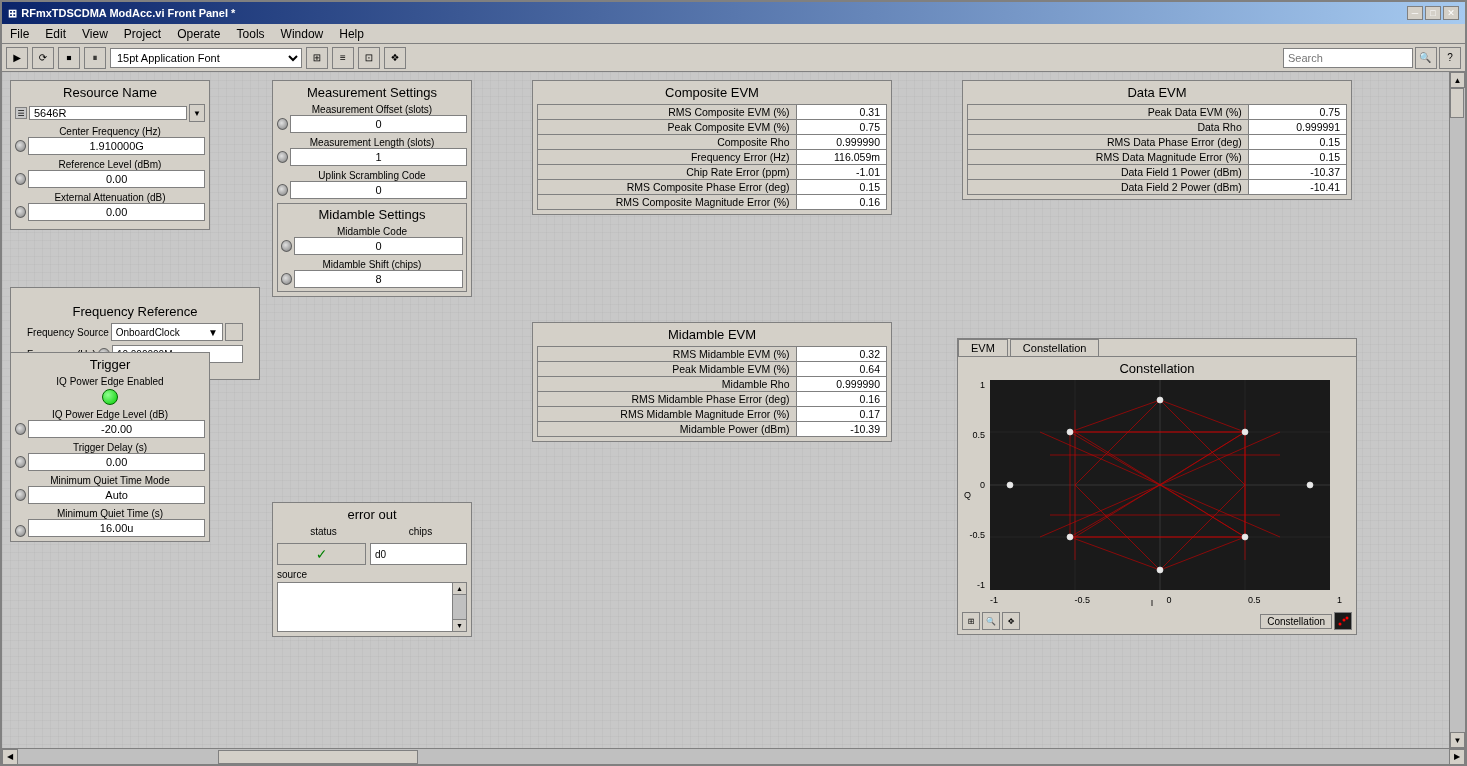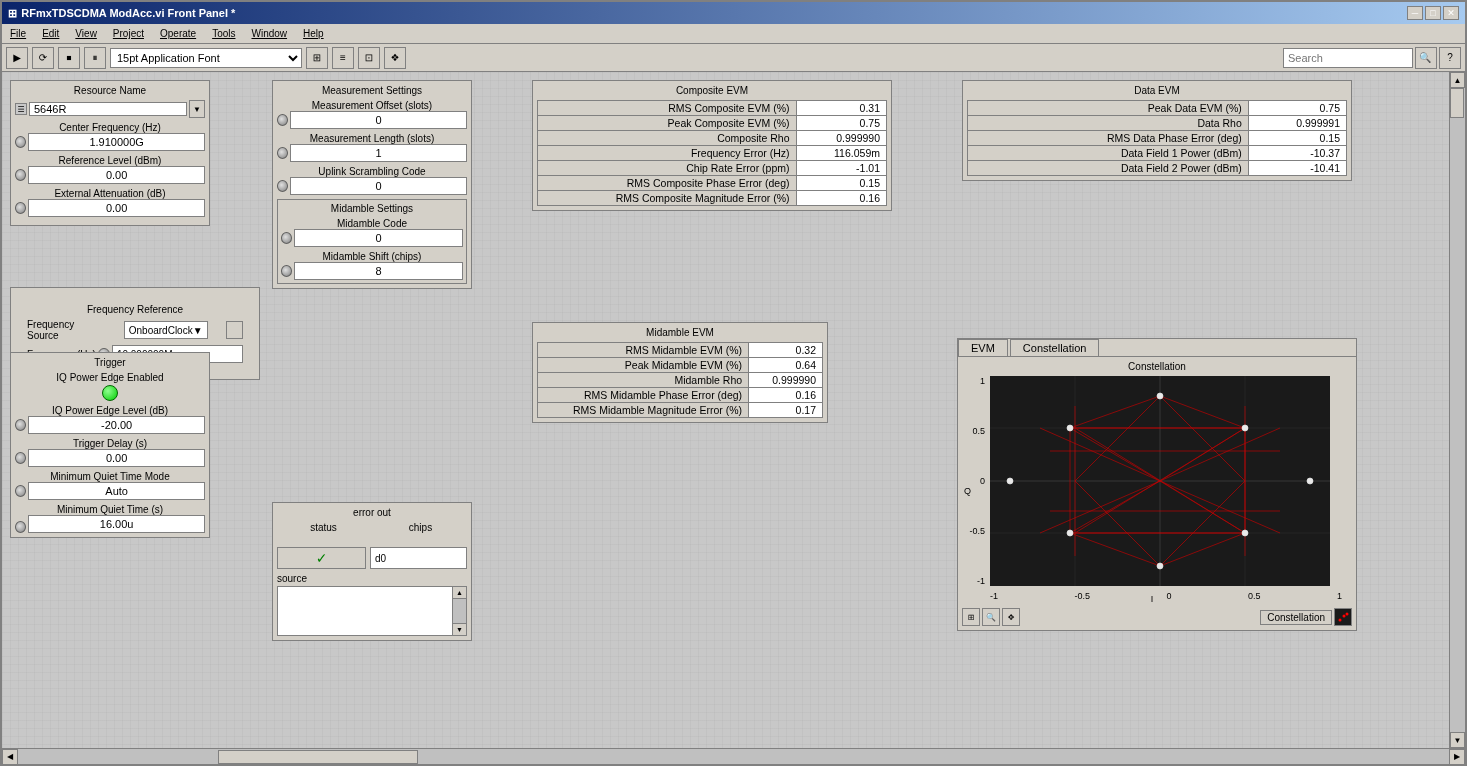--- a/index.html
+++ b/index.html
@@ -7,36 +7,36 @@
     
     
     .window { width: 1467px; height: 766px; background: #d4d0c8; border: 2px solid #808080; display: flex; flex-direction: column; }
     .title-bar { background: linear-gradient(to right, #0a246a, #a6caf0); color: white; padding: 3px 6px; display: flex; align-items: center; justify-content: space-between; height: 22px; }
     .title-bar-text { font-size: 11px; font-weight: bold; display: flex; align-items: center; gap: 4px; }
     .title-bar-controls { display: flex; gap: 2px; }
     .title-bar-btn { width: 16px; height: 14px; background: #d4d0c8; border: 1px solid #808080; font-size: 9px; display: flex; align-items: center; justify-content: center; cursor: pointer; }
     
     
     .menu-bar { background: #d4d0c8; padding: 2px 4px; display: flex; gap: 8px; border-bottom: 1px solid #808080; height: 20px; align-items: center; }
-    .menu-item { font-size: 10px; padding: 1px 4px; cursor: pointer; text-decoration: underline; }
+    .menu-item { font-size: 12px; padding: 1px 4px; cursor: pointer; }
     
     
     .toolbar { background: #d4d0c8; padding: 2px 4px; display: flex; align-items: center; gap: 4px; border-bottom: 1px solid #808080; height: 28px; }
     .toolbar-btn { width: 22px; height: 22px; background: #d4d0c8; border: 1px solid #808080; display: flex; align-items: center; justify-content: center; cursor: pointer; font-size: 10px; }
     .font-select { height: 20px; font-size: 11px; background: white; border: 1px solid #808080; padding: 0 2px; width: 192px; }
     .search-area { margin-left: auto; display: flex; align-items: center; gap: 2px; }
     .search-input { height: 20px; width: 130px; border: 1px solid #808080; padding: 0 4px; font-size: 11px; background: white; }
     
     
     .main-content { flex: 1; background: #c0c0c0; display: flex; overflow: hidden; position: relative; }
     .canvas-area { flex: 1; background: #c8c8c8; background-image: 
       linear-gradient(rgba(180,180,180,0.3) 1px, transparent 1px),
       linear-gradient(90deg, rgba(180,180,180,0.3) 1px, transparent 1px);
     background-size: 8px 8px; padding: 8px; overflow: auto; position: relative; }
-    .panel-title { text-align: center; font-size: 10px; font-weight: normal; margin-bottom: 4px; color: #000; }
+    .panel-title { text-align: center; font-size: 13px; font-weight: normal; margin-bottom: 4px; color: #000; }
     .field-label { font-size: 10px; color: #000; text-align: center; width: 100%; }
     .field-value { background: white; border: 1px solid #808080; font-size: 11px; padding: 1px 4px; width: 100%; text-align: center; height: 18px; display: flex; align-items: center; justify-content: center; }
     .knob-icon { width: 12px; height: 12px; background: radial-gradient(circle at 40% 40%, #e0e0e0, #808080); border-radius: 50%; border: 1px solid #606060; }
     
     
     .meas-table { border-collapse: collapse; width: 100%; }
     .meas-table td { border: 1px solid #808080; padding: 1px 6px; font-size: 10.5px; white-space: nowrap; }
     .meas-table td:first-child { background: #d4d0c8; text-align: right; min-width: 200px; }
     .meas-table td:last-child { background: white; text-align: right; min-width: 70px; }
     
@@ -124,21 +124,21 @@
         </div>
         <div class="field-label">External Attenuation (dB)</div>
         <div style="display:flex;align-items:center;gap:2px;margin-bottom:4px;">
           <div class="knob-icon"></div>
           <div class="field-value">0.00</div>
         </div>
       </div>
 
       <div style="position:absolute; top:215px; left:8px; width:250px; background:#d4d0c8; border:1px solid #808080; padding:16px;">
         <div class="panel-title">Frequency Reference</div>
-        <div style="display:flex;align-items:center;gap:18px;margin-bottom:4px;">
+        <div style="display:flex;align-items:center;gap:2px;margin-bottom:4px;">
           <span style="font-size:10px;">Frequency Source</span>
           <div style="flex:1;background:white;border:1px solid #808080;height:18px;display:flex;align-items:center;justify-content:space-between;padding:0 4px;font-size:10px;">
             <span>OnboardClock</span>
               <span>▼</span>
           </div>
           <div style="width:18px;height:18px;background:#d4d0c8;border:1px solid #808080;"></div>
         </div>
         <div style="display:flex;align-items:center;gap:2px;">
           <span style="font-size:10px;">Frequency (Hz)</span>
           <div class="knob-icon"></div>
@@ -202,21 +202,21 @@
           <div class="field-label">Midamble Shift (chips)</div>
           <div style="display:flex;align-items:center;gap:2px;">
             <div class="knob-icon"></div>
             <div class="field-value">8</div>
           </div>
         </div>
       </div>
 
       <div style="position:absolute; top:430px; left:270px; width:200px; background:#d4d0c8; border:1px solid #808080; padding:4px;">
         <div class="panel-title">error out</div>
-        <div style="display:flex;gap:4px;margin-bottom:14px;">
+        <div style="display:flex;gap:4px;margin-bottom:6px;">
           <div style="flex:1;text-align:center;font-size:10px;">status</div>
           <div style="flex:1;text-align:center;font-size:10px;">chips</div>
         </div>
         <div style="display:flex;gap:4px;margin-bottom:4px;">
           <div style="flex:1;background:#d4d0c8;border:1px solid #808080;height:22px;display:flex;align-items:center;justify-content:center;">
             <span style="color:green;font-size:14px;">✓</span>
           </div>
           <div style="flex:1;background:white;border:1px solid #808080;height:22px;display:flex;align-items:center;padding:0 4px;font-size:10px;">
             <span style="font-size:10px;">d</span>
               <span>0</span>
@@ -278,32 +278,36 @@
             </tr>
             <tr>
               <td>Data Rho</td>
               <td>0.999991</td>
             </tr>
             <tr>
               <td>RMS Data Phase Error (deg)</td>
               <td>0.15</td>
             </tr>
             <tr>
+              <td>RMS Data Magnitude Error (%)</td>
+              <td>0.15</td>
+            </tr>
+            <tr>
               <td>Data Field 1 Power (dBm)</td>
               <td>-10.37</td>
             </tr>
             <tr>
               <td>Data Field 2 Power (dBm)</td>
               <td>-10.41</td>
             </tr>
           </tbody>
         </table>
       </div>
 
-      <div style="position:absolute; top:250px; left:530px; width:296px; background:#d4d0c8; border:1px solid #808080; padding:4px;">
+      <div style="position:absolute; top:250px; left:530px; width:360px; background:#d4d0c8; border:1px solid #808080; padding:4px;">
         <div class="panel-title">Midamble EVM</div>
         <table class="meas-table">
           <tbody>
             <tr>
               <td>RMS Midamble EVM (%)</td>
               <td>0.32</td>
             </tr>
             <tr>
               <td>Peak Midamble EVM (%)</td>
               <td>0.64</td>
@@ -312,20 +316,24 @@
               <td>Midamble Rho</td>
               <td>0.999990</td>
             </tr>
             <tr>
               <td>RMS Midamble Phase Error (deg)</td>
               <td>0.16</td>
             </tr>
             <tr>
               <td>RMS Midamble Magnitude Error (%)</td>
               <td>0.17</td>
+            </tr>
+            <tr>
+              <td>Midamble Power (dBm)</td>
+              <td>-10.39</td>
             </tr>
           </tbody>
         </table>
       </div>
 
       <div style="position:absolute; top:266px; left:955px; width:400px; background:#d4d0c8; border:1px solid #808080;">
 
         <div style="display:flex; background:#d4d0c8; border-bottom:1px solid #808080;">
           <div style="padding:2px 12px;font-size:11px;cursor:pointer;border:1px solid #808080;border-bottom:none;background:#d4d0c8;margin-right:2px;">EVM</div>
           <div style="padding:2px 12px;font-size:11px;cursor:pointer;border:1px solid #808080;border-bottom:none;background:#d4d0c8;">Constellation</div>

